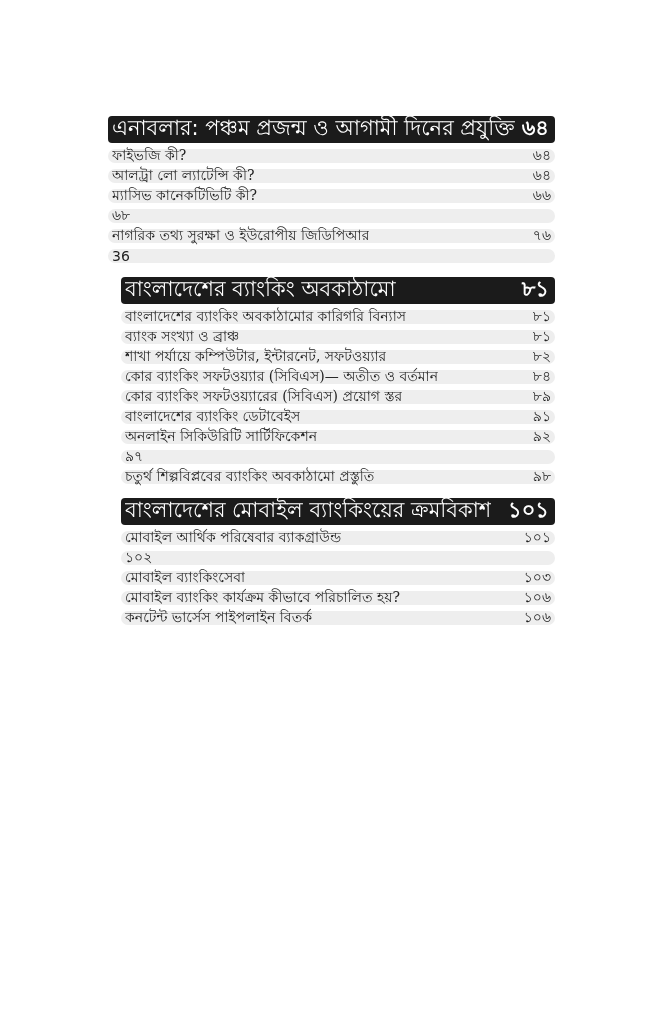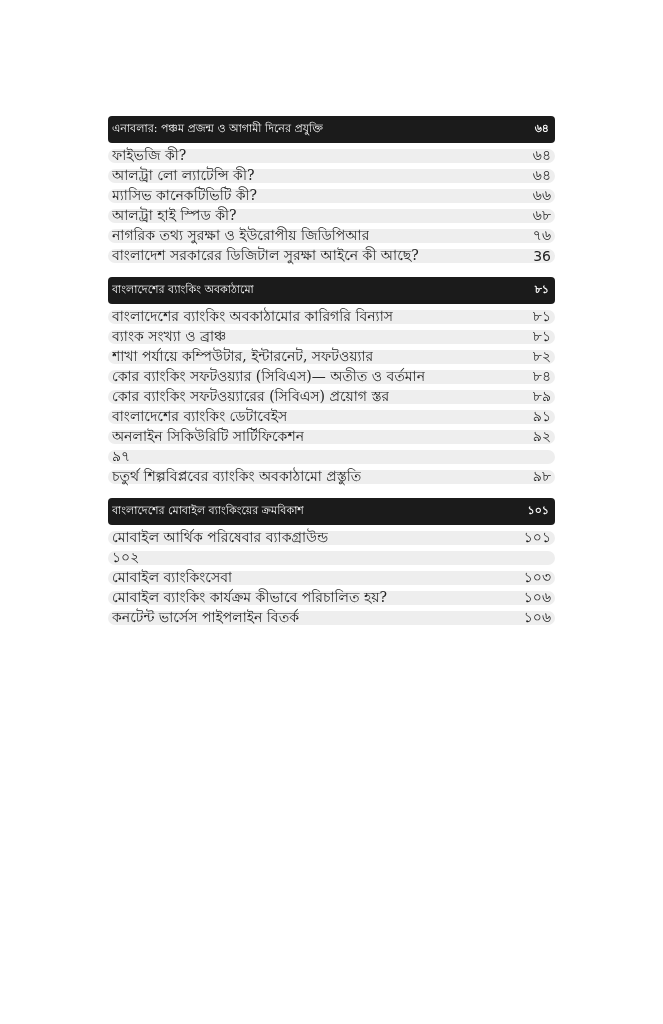--- a/index.html
+++ b/index.html
@@ -2,26 +2,26 @@
 <html><head>
 <meta charset="utf-8">
 <style>
   html, body { margin: 0; padding: 0; }
   body {
     width: 663px; height: 1024px; background: #ffffff;
     font-family: "DejaVu Serif", serif; position: relative; overflow: hidden;
   }
   .toc { position: absolute; left: 108px; top: 116px; width: 447px; }
   .section { margin-bottom: 14px; }
-  .section + .section { margin-top: 0; }
+  .section + .section { margin-top: 0; margin-left: 13px; }
   .header {
     display: flex; justify-content: space-between; align-items: center;
     background: #1b1b1b; color: #ffffff; border-radius: 4px;
     height: 27px; padding: 0 6px 0 4px; margin-bottom: 6px;
-    font-family: "DejaVu Sans", sans-serif; font-size: 11px;
+    font-family: "DejaVu Sans", sans-serif; font-size: 21px;
   }
   .header .num { font-weight: bold; }
   .row {
     display: flex; justify-content: space-between; align-items: center;
     background: #eeeeee; border-radius: 7px;
     height: 14px; padding: 0 4px 0 4px; margin-bottom: 6px;
     font-size: 14px; color: #222222;
   }
   .row .num { font-family: "DejaVu Sans", sans-serif; font-size: 14px; }
   .title { white-space: nowrap; overflow: hidden; }
@@ -42,29 +42,27 @@
       </div>
     <div class="row">
         <span class="title">আলট্রা লো ল্যাটেন্সি কী?</span>
         <span class="num">৬৪</span>
       </div>
     <div class="row">
         <span class="title">ম্যাসিভ কানেকটিভিটি কী?</span>
         <span class="num">৬৬</span>
       </div>
     <div class="row">
-        <span class="title">আলট্রা হাই স্পিড কী?</span>
         <span class="num">৬৮</span>
       </div>
     <div class="row">
         <span class="title">নাগরিক তথ্য সুরক্ষা ও ইউরোপীয় জিডিপিআর</span>
         <span class="num">৭৬</span>
       </div>
     <div class="row">
-        <span class="title">বাংলাদেশ সরকারের ডিজিটাল সুরক্ষা আইনে কী আছে?</span>
         <span class="num">36</span>
       </div>
   </div>
 
   <div class="section">
     <div class="header">
       <span class="title">বাংলাদেশের ব্যাংকিং অবকাঠামো</span>
       <span class="num">৮১</span>
     </div>
     <div class="row">

